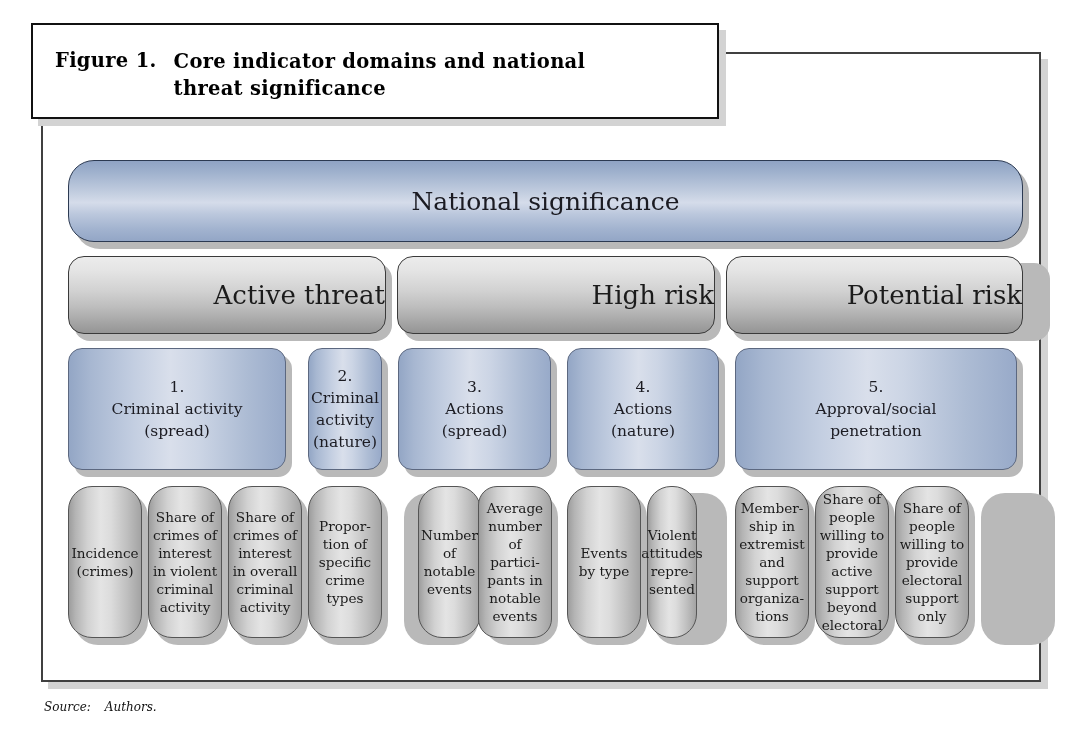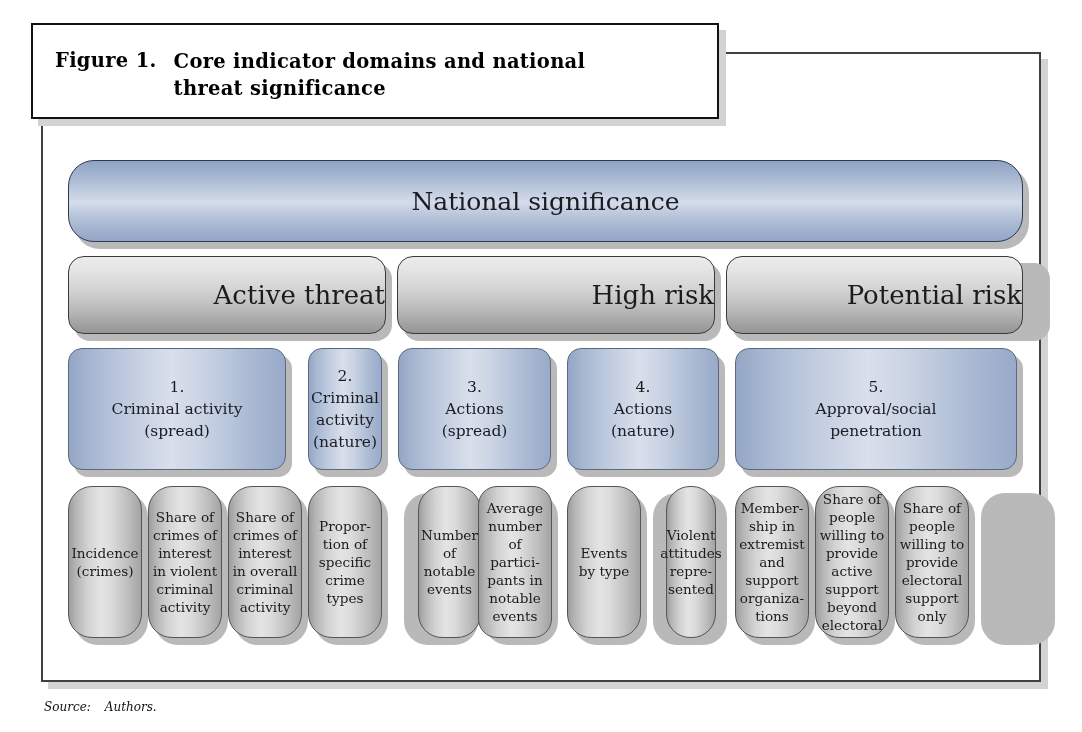--- a/index.html
+++ b/index.html
@@ -344,21 +344,21 @@
       <div class="ind-box" style="left:410px;width:74px;border-radius:19px;">
         <span>Average number of partici- pants in notable events</span>
       </div>
 
       <div class="ind-shadow" style="left:505px;width:74px;"></div>
       <div class="ind-box" style="left:499px;width:74px;">
         <span>Events by type</span>
       </div>
 
       <div class="ind-shadow" style="left:585px;width:74px;"></div>
-      <div class="ind-box" style="left:598px;width:50px;">
+      <div class="ind-box" style="left:579px;width:50px;">
         <span>Violent attitudes repre- sented</span>
       </div>
 
       <div class="ind-shadow" style="left:673px;width:74px;"></div>
       <div class="ind-box" style="left:667px;width:74px;">
         <span>Member- ship in extremist and support organiza- tions</span>
       </div>
 
       <div class="ind-shadow" style="left:753px;width:74px;"></div>
       <div class="ind-box" style="left:747px;width:74px;">

